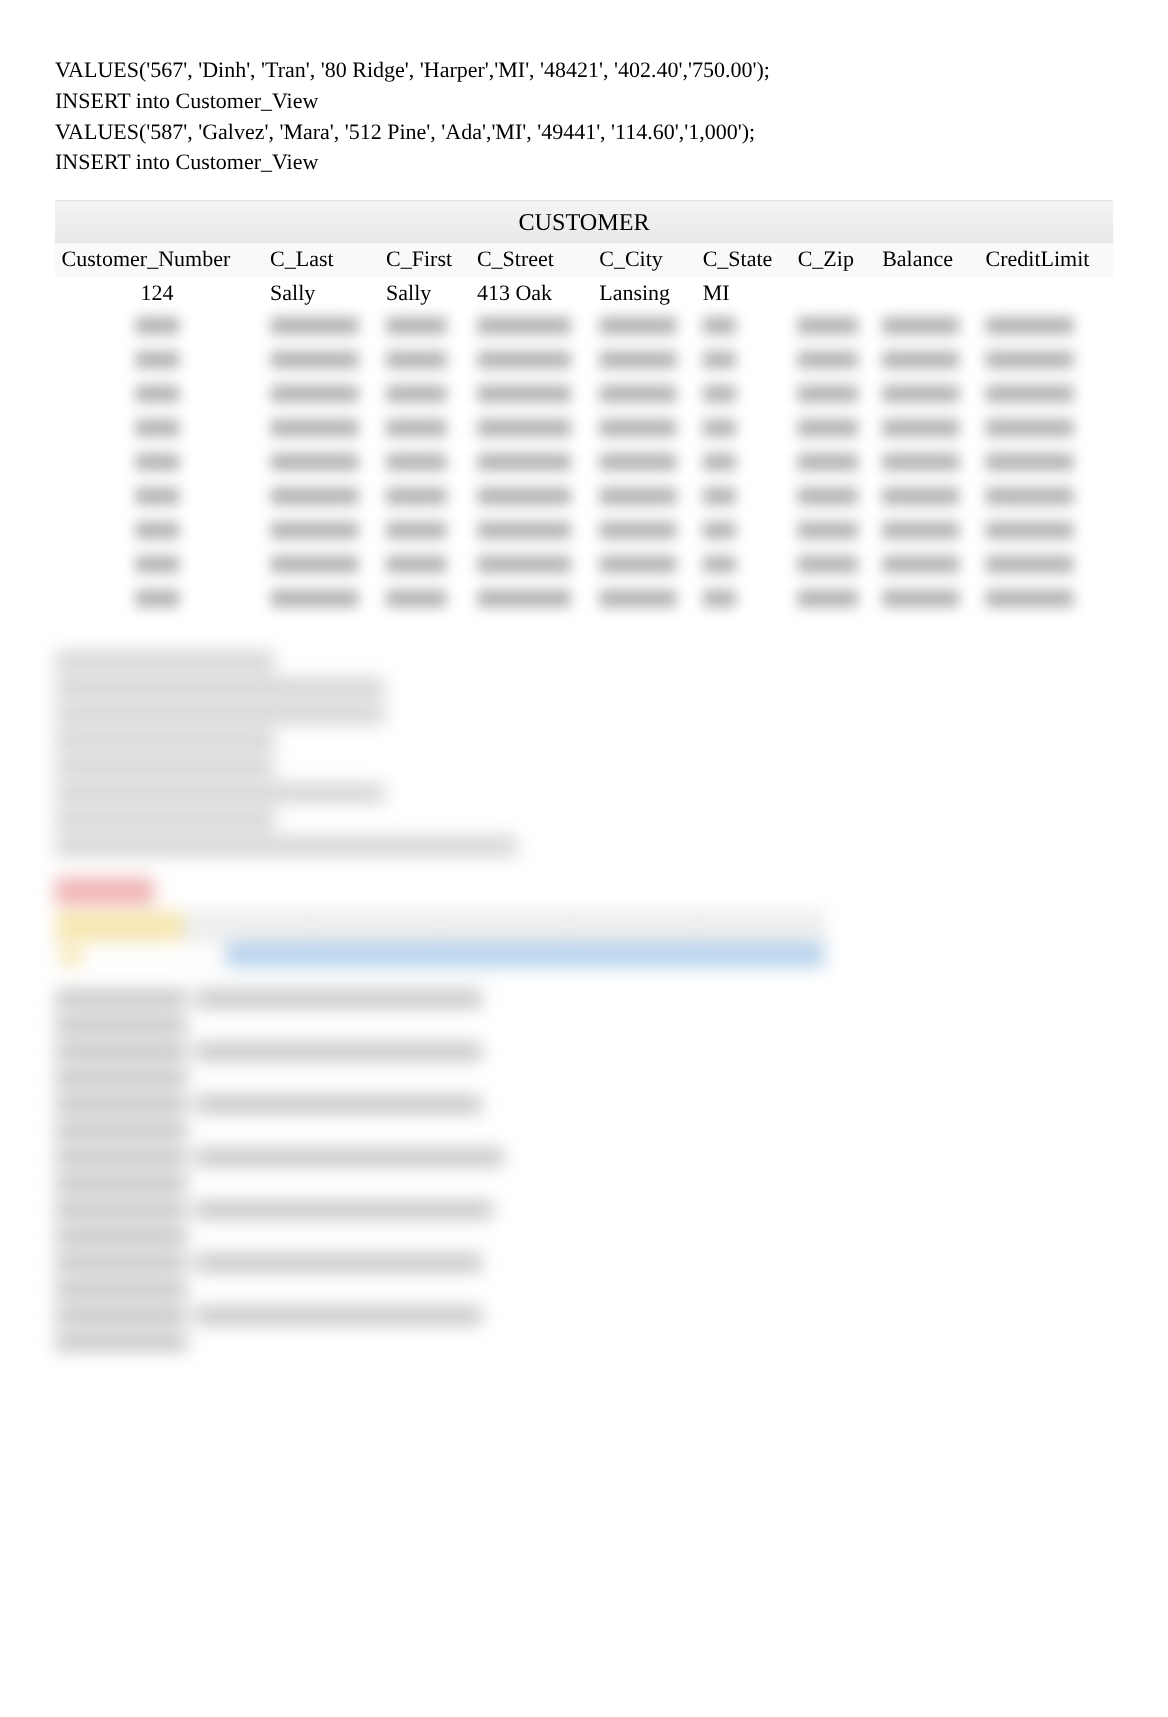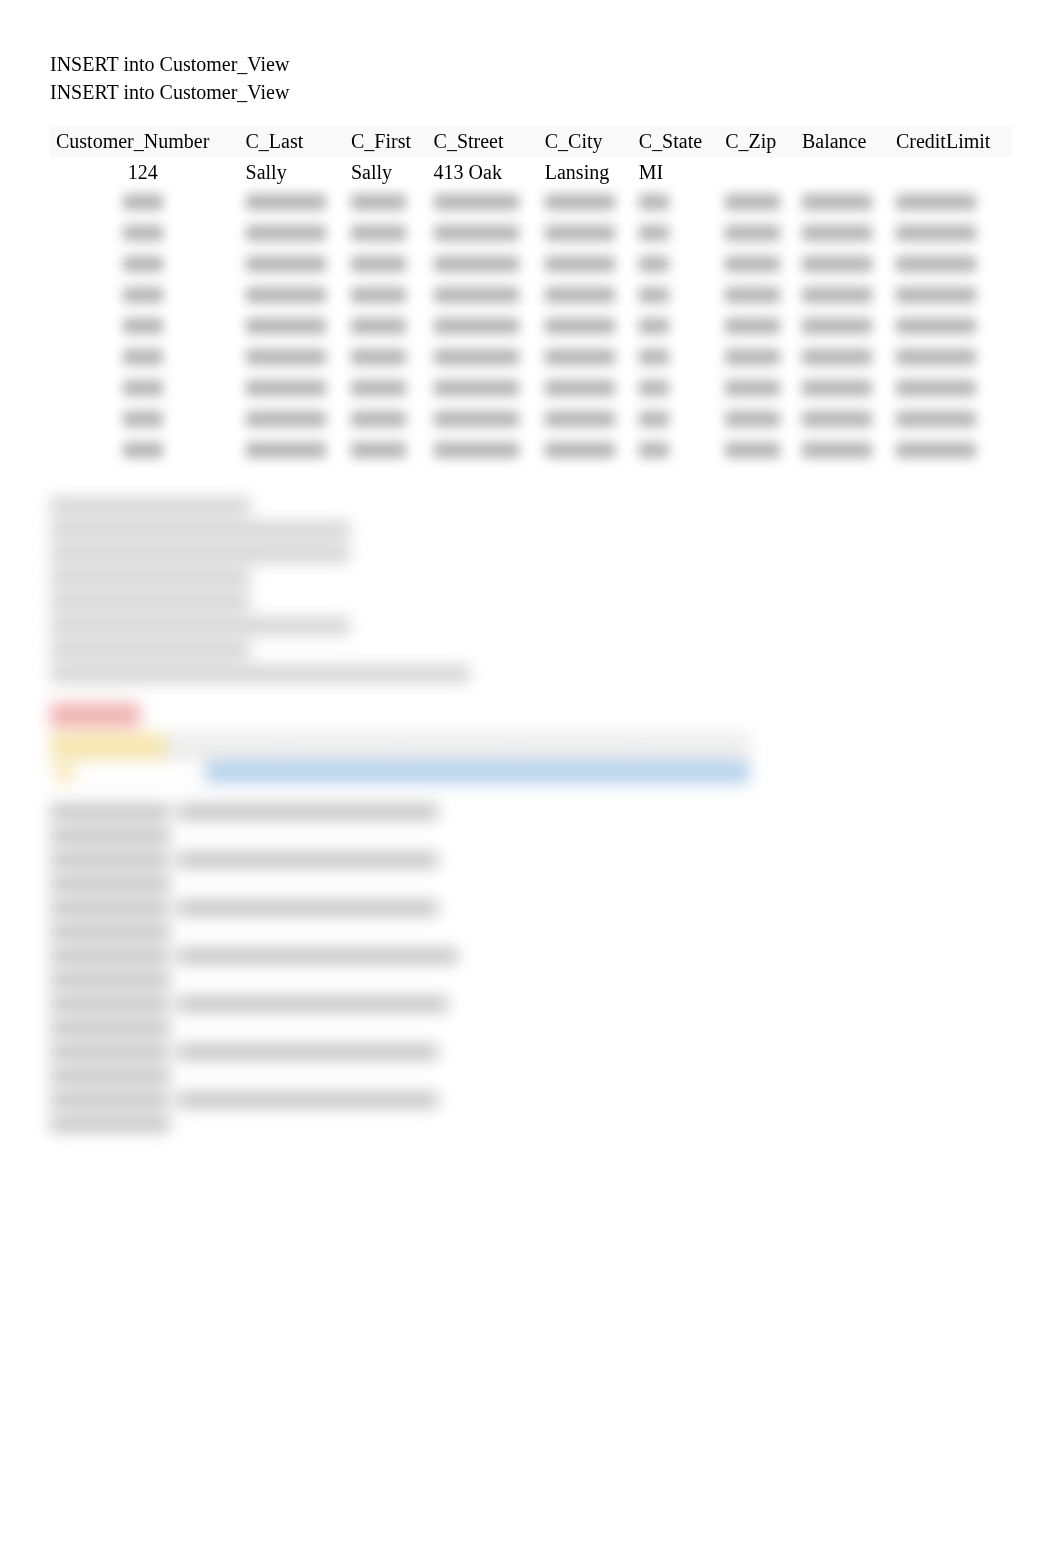--- a/index.html
+++ b/index.html
@@ -131,25 +131,28 @@
     .blur-chip {
       height: 16px;
       background: #888;
       border-radius: 2px;
     }
   </style>
 </head>
 <body>
 
 <div class="sql-block">
+  <div class="sql-line">VALUES('567', 'Dinh', 'Tran', '80 Ridge', 'Harper','MI', '48421', '402.40','750.00');</div>
   <div class="sql-line">INSERT into Customer_View</div>
+  <div class="sql-line">VALUES('587', 'Galvez', 'Mara', '512 Pine', 'Ada','MI', '49441', '114.60','1,000');</div>
   <div class="sql-line">INSERT into Customer_View</div>
 </div>
 
 <div class="table-container">
+  <div class="table-title">CUSTOMER</div>
   <table class="customer">
     <thead>
       <tr>
         <th>Customer_Number</th>
         <th>C_Last</th>
         <th>C_First</th>
         <th>C_Street</th>
         <th>C_City</th>
         <th>C_State</th>
         <th>C_Zip</th>

